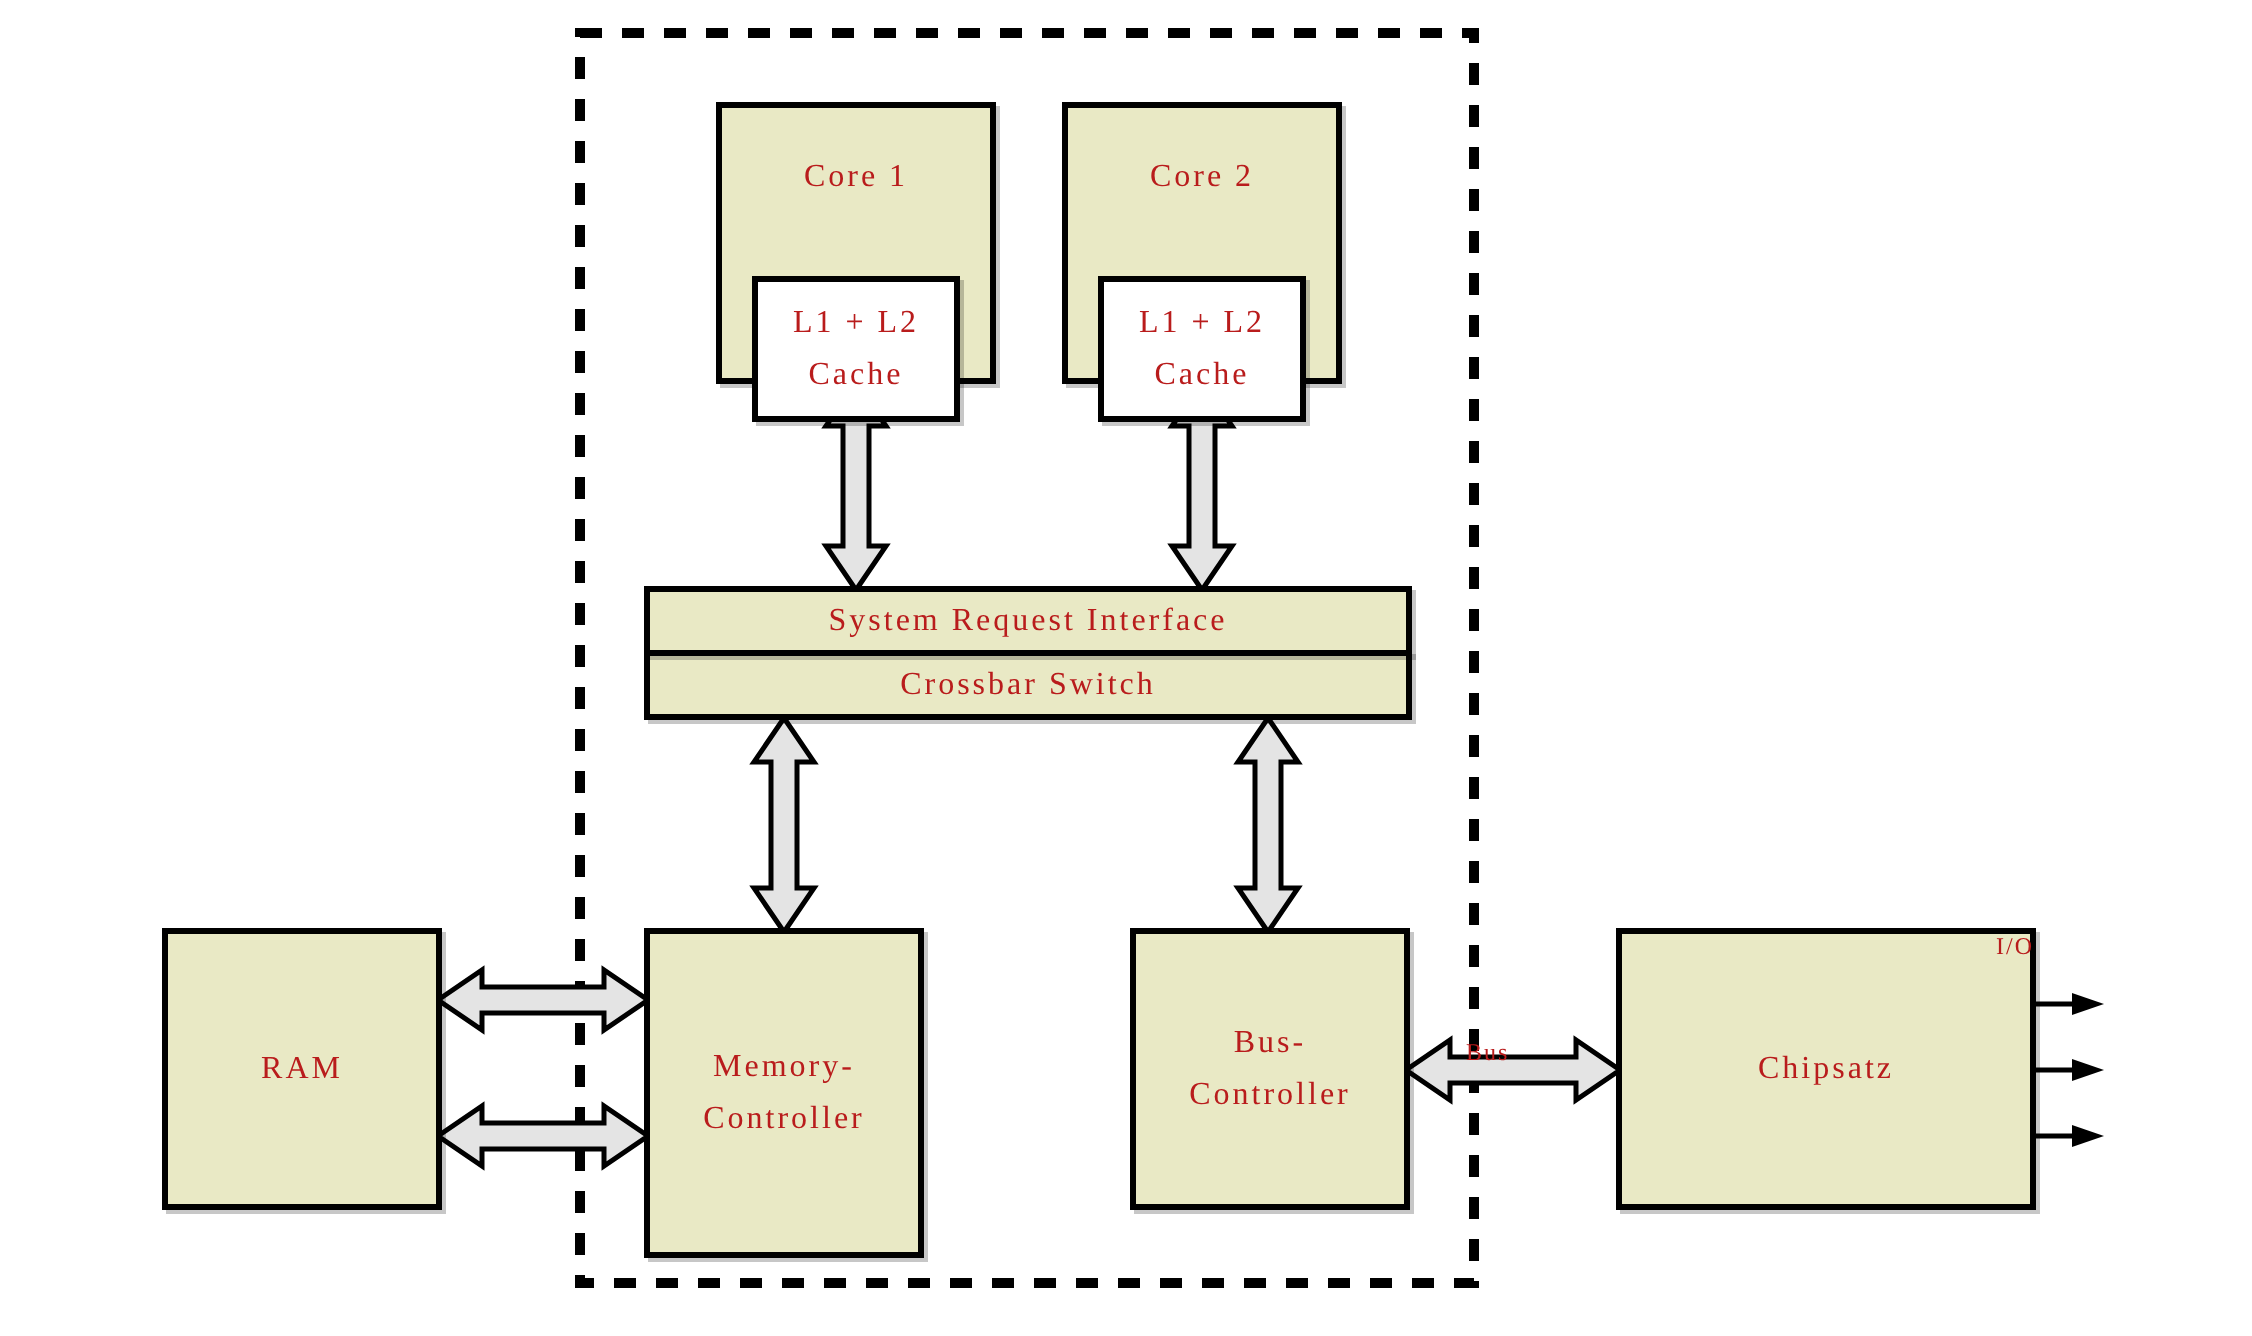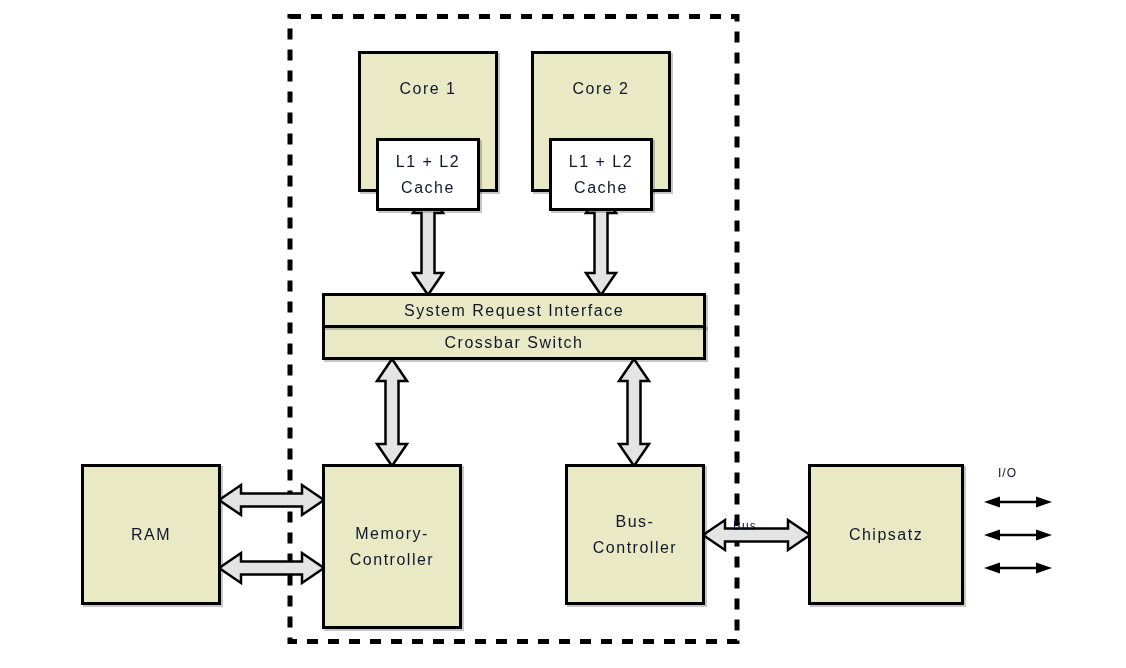--- a/index.html
+++ b/index.html
@@ -5,22 +5,22 @@
   :root{
     --box-fill:#e9e9c5;
     --cache-fill:#ffffff;
     --arrow-fill:#e4e4e4;
     --line:#000000;
     --bg:#ffffff;
   }
   html,body{margin:0;padding:0;background:var(--bg);}
   .stage{
     position:relative;width:1126px;height:668px;overflow:hidden;
-    font-family:Liberation Sans, sans-serif;
-    color:#0f172a;background:var(--bg);
+    font-family:Liberation Serif, serif;
+    color:#b91c1c;background:var(--bg);
   }
   .layer{position:absolute;left:0;top:0;width:1126px;height:668px;}
   svg{display:block;}
   .boundary{fill:none;stroke:var(--line);stroke-width:5;stroke-dasharray:11 10;}
   .blockarrow{fill:var(--arrow-fill);stroke:var(--line);stroke-width:2.5;stroke-linejoin:miter;}
   .thinline{stroke:var(--line);stroke-width:2.5;}
   .thinhead{fill:var(--line);stroke:none;}
   .box{
     position:absolute;box-sizing:border-box;
     background:var(--box-fill);border:3px solid var(--line);
@@ -115,21 +115,21 @@
     </div>
   </div>
 
   <div class="box" style="left:565px;top:464px;width:140px;height:141px;">
     <div>
       <div>Bus-</div>
       <div>Controller</div>
     </div>
   </div>
 
-  <div class="box" style="left:808px;top:464px;width:156px;height:141px;">
+  <div class="box" style="left:808px;top:464px;width:210px;height:141px;">
     <span>Chipsatz</span>
   </div>
 
   <div class="freelabel" style="left:733px;top:519px;">Bus</div>
 
   <div class="freelabel" style="left:998px;top:466px;">I/O</div>
 
 </div>
 
 </body></html>

